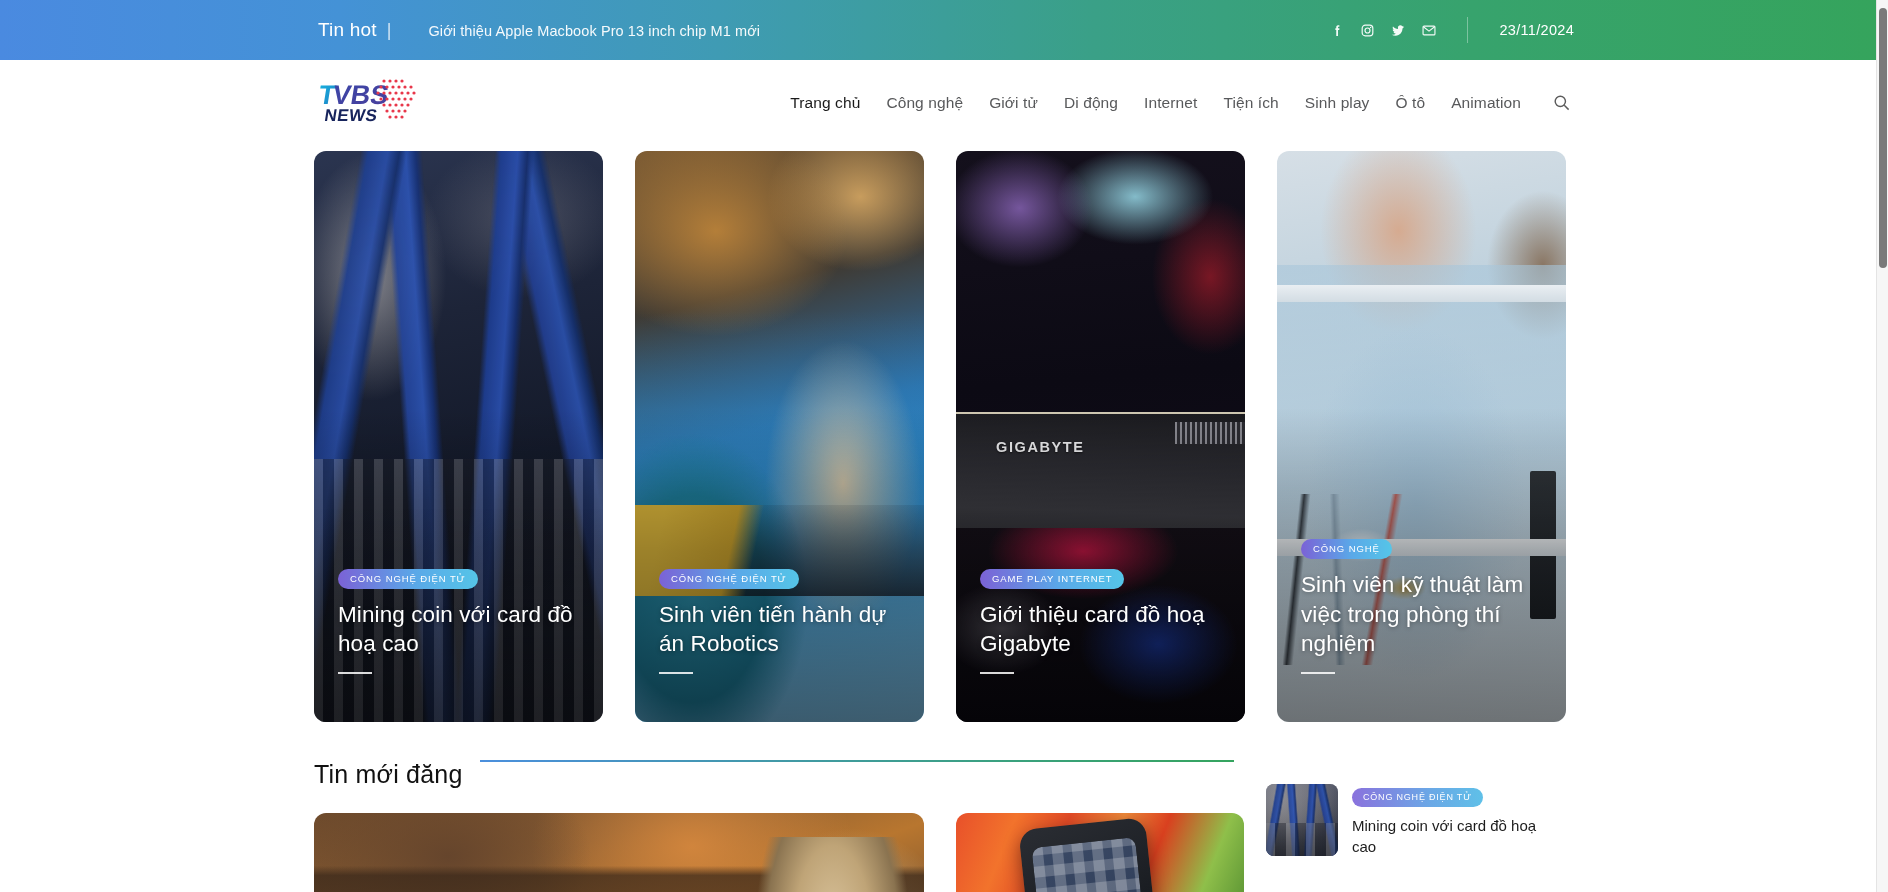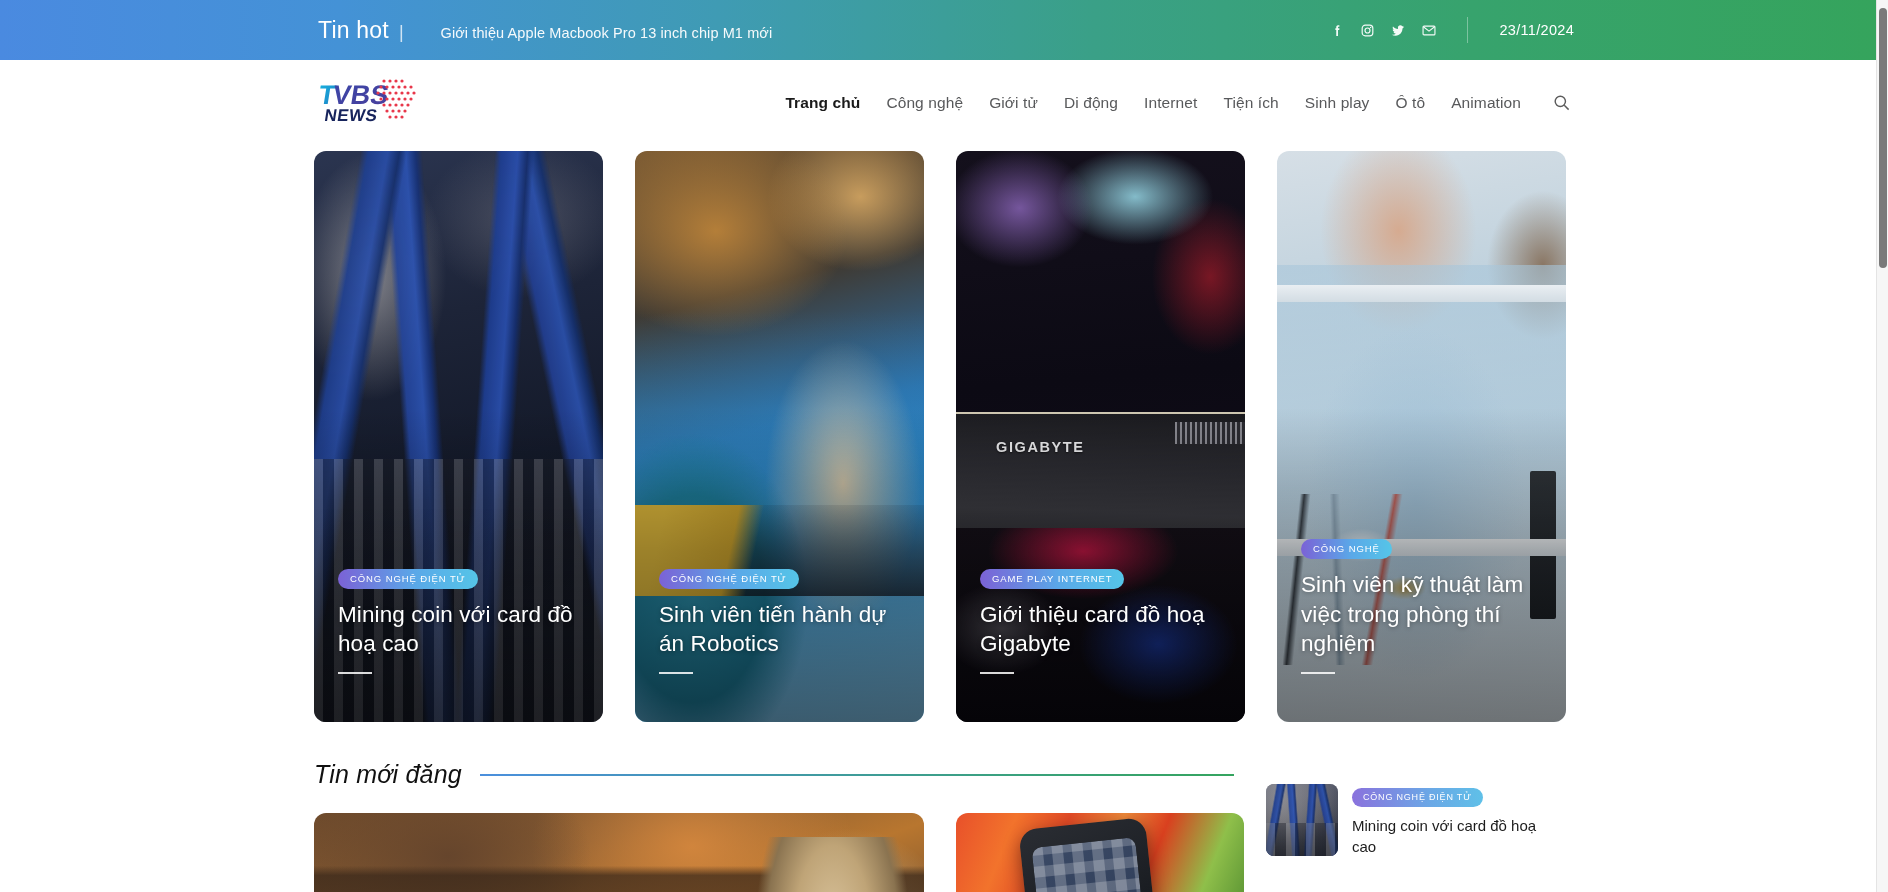--- a/index.html
+++ b/index.html
@@ -23,21 +23,21 @@
     width: 1260px;
     margin: 0 auto;
     display: flex;
     align-items: center;
     justify-content: space-between;
     padding-left: 4px;
   }
   .hot-wrap { display: flex; align-items: baseline; gap: 10px; }
   .hot-label {
     color: #fff;
-    font-size: 23px;
+    font-size: 19px;
     letter-spacing: .2px;
     font-weight: 400;
   }
   .hot-sep { color: rgba(255,255,255,.75); font-size: 18px; }
   .hot-text {
     color: rgba(255,255,255,.95);
     font-size: 14.5px;
     letter-spacing: .1px;
     margin-left: 27px;
   }
@@ -72,21 +72,21 @@
 
   .nav { display: flex; align-items: center; gap: 0; }
   .nav-item {
     font-size: 15.5px;
     color: #58595b;
     padding: 0 13px;
     cursor: pointer;
     white-space: nowrap;
     letter-spacing: .1px;
   }
-  .nav-item.active { color: #1a1a1a; font-weight: bold; text-align: center; }
+  .nav-item.active { color: #1a1a1a; font-weight: normal; text-align: center; }
   .search-btn {
     margin-left: 14px;
     width: 26px; height: 26px;
     display: flex; align-items: center; justify-content: center;
     cursor: pointer;
   }
 
   
   .hero {
     width: 1260px;
@@ -260,21 +260,21 @@
   .sections {
     width: 1260px;
     margin: 0 auto;
     margin-top: 38px;
     display: flex;
     gap: 32px;
   }
   .col-left { width: 920px; flex: none; }
   .col-right { width: 288px; flex: none; }
 
-  .sec-head { display: flex; align-items: center; gap: 18px; font-style: italic; }
+  .sec-head { display: flex; gap: 18px; }
   .sec-title {
     font-size: 25px;
     color: #111;
     font-weight: 400;
     white-space: nowrap;
     letter-spacing: .2px;
   }
   .sec-line {
     flex: 1;
     height: 2px;

